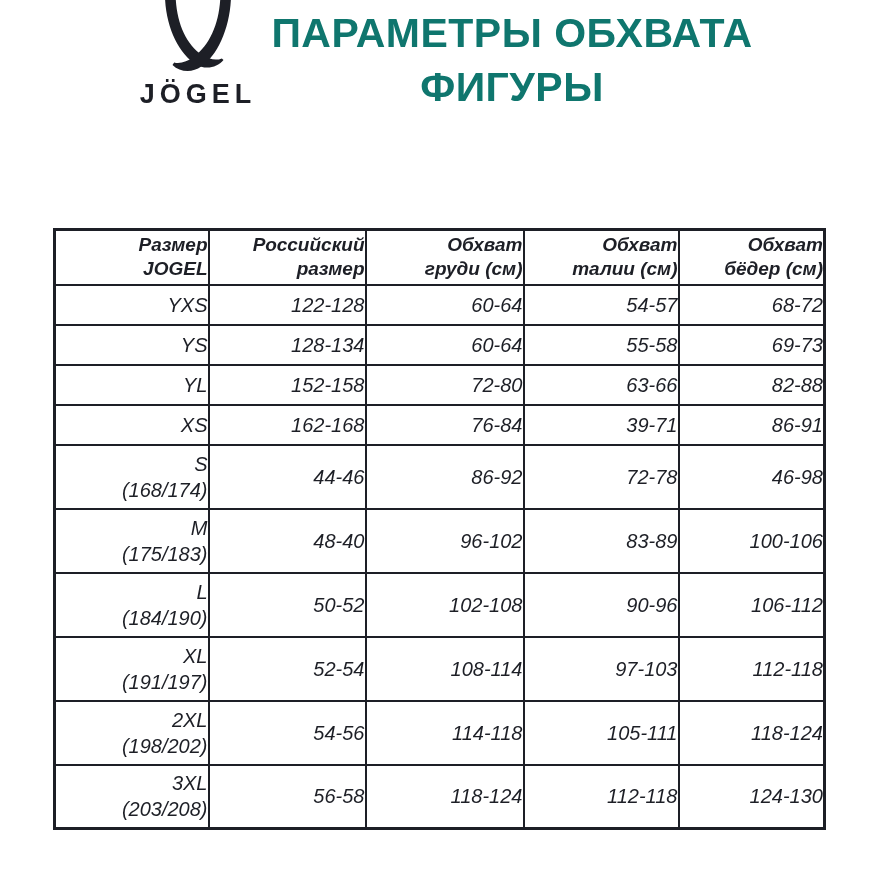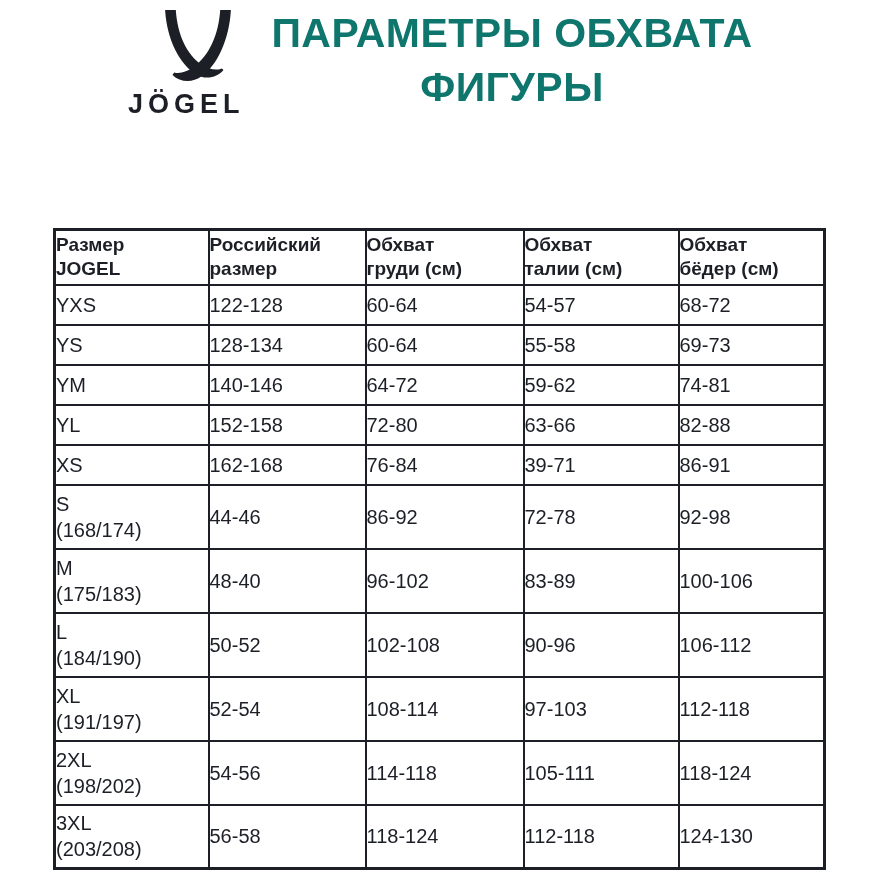--- a/index.html
+++ b/index.html
@@ -13,22 +13,23 @@
     width: 875px;
     height: 875px;
     background: #ffffff;
     overflow: hidden;
   }
   
   .header { position: absolute; top: 0; left: 0; width: 875px; height: 150px; }
   .logo {
     position: absolute;
     left: 128px;
-    top: 10px;
+    top: 0;
     width: 140px;
+    text-align: center;
   }
   .logo svg { display: block; margin: 0 auto; width: 96px; height: 74px; }
   .wordmark {
     margin-top: 5px;
     font-weight: bold;
     font-size: 27px;
     letter-spacing: 5px;
     white-space: nowrap;
     color: #1d1f26;
   }
@@ -46,21 +47,22 @@
     white-space: nowrap;
   }
   
   table.size-table {
     position: absolute;
     top: 228px;
     left: 53px;
     width: 770px;
     border-collapse: collapse;
     table-layout: fixed;
-    text-align: left;
+    text-align: right;
+    font-style: italic;
   }
   table.size-table, table.size-table th, table.size-table td {
     border: 2px solid #1d1f26;
   }
   table.size-table { border-width: 3px; }
   table.size-table th {
     height: 55px;
     font-size: 19px;
     font-weight: bold;
     line-height: 24px;
@@ -138,46 +140,39 @@
           <td>68-72</td>
         </tr>
         <tr class="row-single">
           <td><span>YS</span></td>
           <td>128-134</td>
           <td>60-64</td>
           <td>55-58</td>
           <td>69-73</td>
         </tr>
         <tr class="row-single">
-          <td><span>YM</span></td>
-          <td>140-146</td>
-          <td>64-72</td>
-          <td>59-62</td>
-          <td>74-81</td>
-        </tr>
-        <tr class="row-single">
           <td><span>YL</span></td>
           <td>152-158</td>
           <td>72-80</td>
           <td>63-66</td>
           <td>82-88</td>
         </tr>
         <tr class="row-single">
           <td><span>XS</span></td>
           <td>162-168</td>
           <td>76-84</td>
           <td>39-71</td>
           <td>86-91</td>
         </tr>
         <tr class="row-tall">
           <td><span>S</span><br><span>(168/174)</span></td>
           <td>44-46</td>
           <td>86-92</td>
           <td>72-78</td>
-          <td>92-98</td>
+          <td>46-98</td>
         </tr>
         <tr class="row-tall">
           <td><span>M</span><br><span>(175/183)</span></td>
           <td>48-40</td>
           <td>96-102</td>
           <td>83-89</td>
           <td>100-106</td>
         </tr>
         <tr class="row-tall">
           <td><span>L</span><br><span>(184/190)</span></td>

